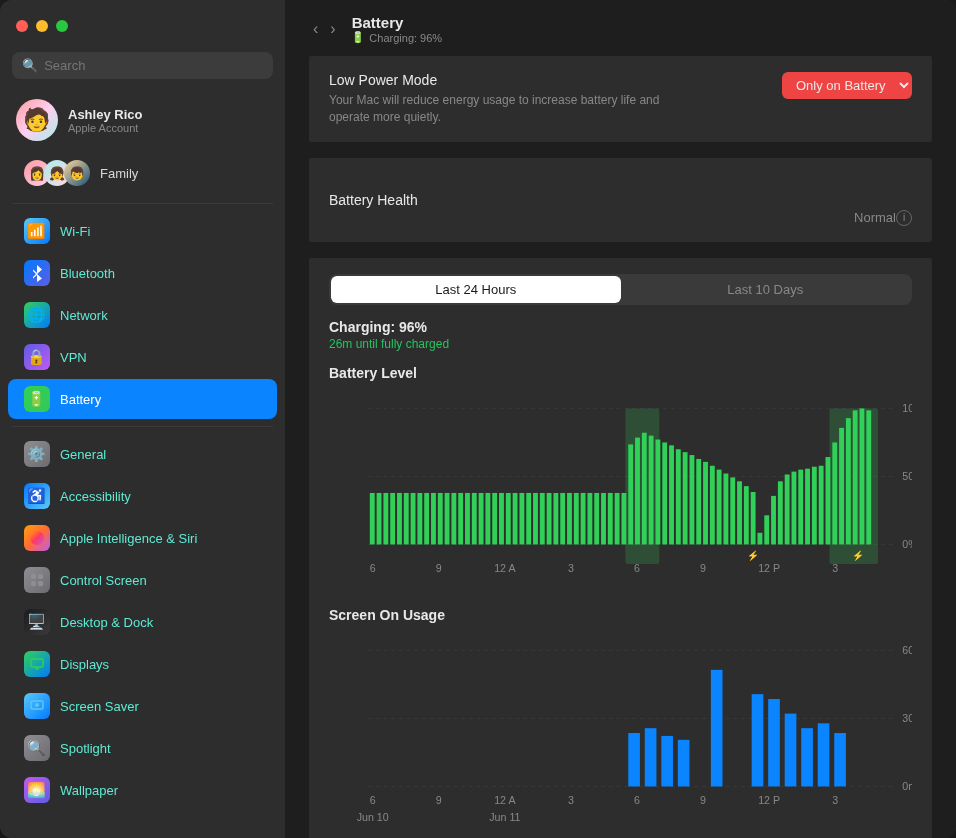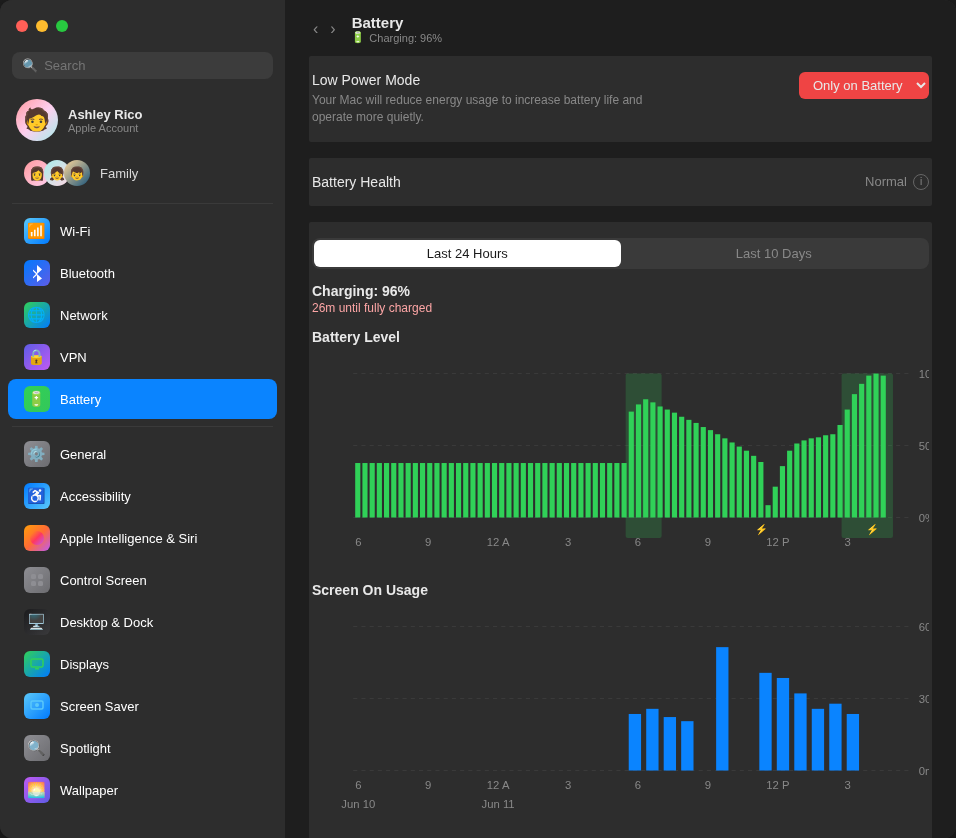--- a/index.html
+++ b/index.html
@@ -148,21 +148,21 @@
       height: 26px;
       border-radius: 6px;
       display: flex;
       align-items: center;
       justify-content: center;
       font-size: 15px;
       flex-shrink: 0;
     }
     .item-label {
       font-size: 13px;
-      color: #ffffff;
+      color: #5eead4;
     }
     
     .icon-wifi { background: linear-gradient(135deg, #5ac8fa, #007aff); }
     .icon-bt { background: linear-gradient(135deg, #007aff, #5e5ce6); }
     .icon-net { background: linear-gradient(135deg, #30d158, #007aff); }
     .icon-vpn { background: linear-gradient(135deg, #5e5ce6, #bf5af2); }
     .icon-battery { background: linear-gradient(135deg, #30d158, #34c759); }
     .icon-general { background: linear-gradient(135deg, #8e8e93, #6c6c70); }
     .icon-access { background: linear-gradient(135deg, #007aff, #5ac8fa); }
     .icon-appear { background: linear-gradient(135deg, #1c1c1e, #3a3a3c); }
@@ -216,21 +216,21 @@
       display: flex;
       align-items: center;
       gap: 4px;
     }
     .content-body {
       padding: 0 24px 24px;
     }
     .card {
       background: #2d2d2d;
       border-radius: 2px;
-      padding: 16px 3px;
+      padding: 16px 20px;
       margin-bottom: 16px;
     }
     .low-power-row {
       display: flex;
       align-items: flex-start;
       justify-content: space-between;
       gap: 16px;
     }
     .low-power-left .lp-title {
       font-size: 14px;
@@ -261,23 +261,23 @@
       justify-content: space-between;
     }
     .bh-title {
       font-size: 14px;
       color: #e8e8e8;
       font-weight: 500;
     }
     .bh-right {
       display: flex;
       align-items: center;
-      gap: 6px;
       color: #888;
       font-size: 13px;
+      margin-top: 36px;
     }
     .info-circle {
       width: 16px;
       height: 16px;
       border-radius: 50%;
       border: 1px solid #666;
       display: flex;
       align-items: center;
       justify-content: center;
       font-size: 10px;
@@ -312,21 +312,21 @@
       margin-bottom: 14px;
     }
     .charge-title {
       font-size: 14px;
       font-weight: 700;
       color: #e8e8e8;
       margin-bottom: 2px;
     }
     .charge-sub {
       font-size: 12px;
-      color: #fca5a5;
+      color: #22c55e;
     }
     .chart-section {
       margin-bottom: 20px;
     }
     .chart-title {
       font-size: 14px;
       font-weight: 700;
       color: #e8e8e8;
       margin-bottom: 8px;
     }

